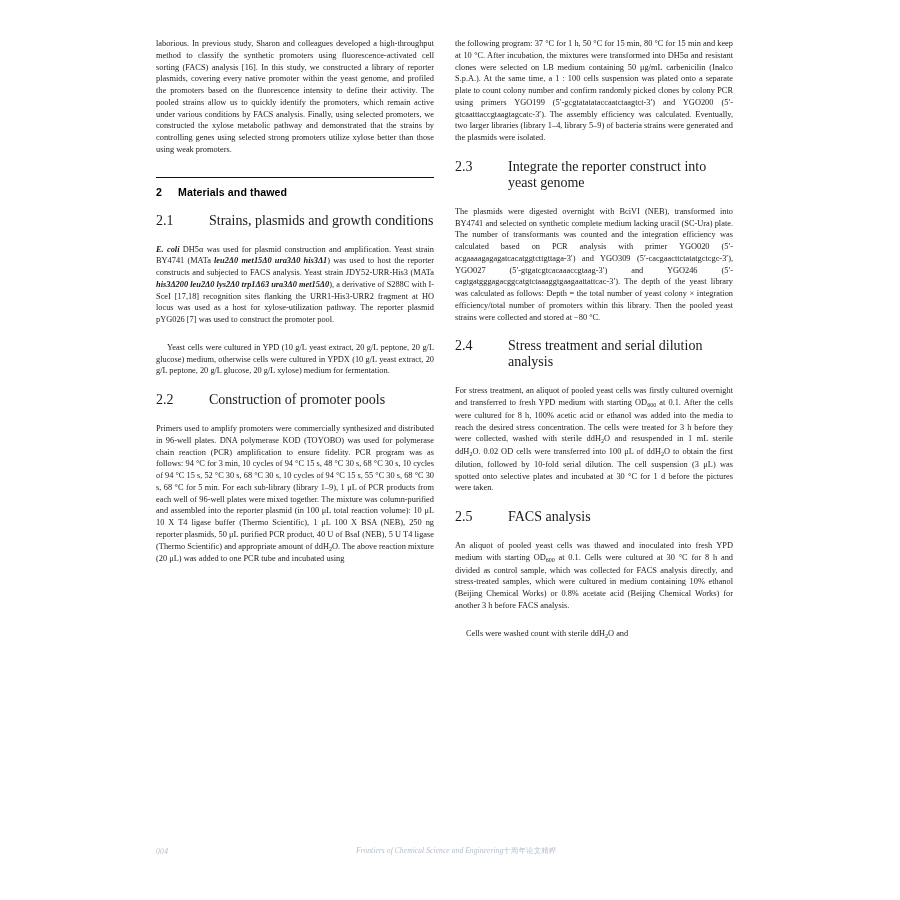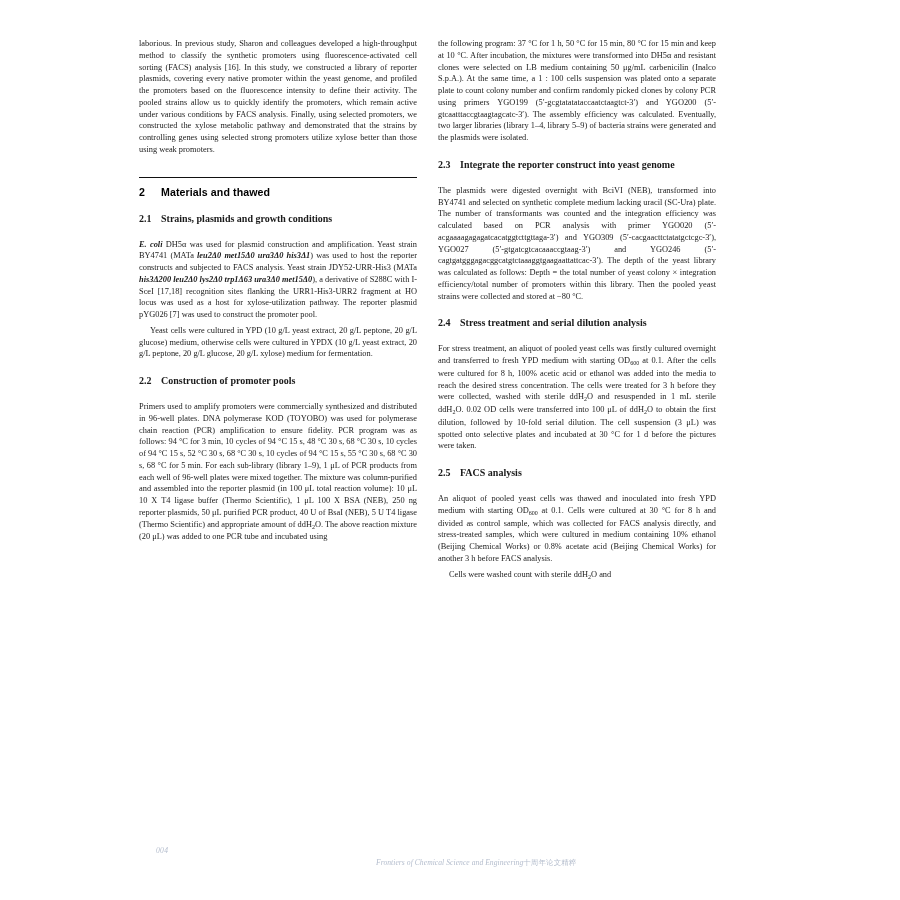--- a/index.html
+++ b/index.html
@@ -19,21 +19,21 @@
   .page {
     position: absolute;
     left: 0; top: 0;
     width: 900px;
     height: 900px;
     background: #ffffff;
   }
 
   .content {
     position: absolute;
-    left: 139px;
+    left: 156px;
     top: 38px;
     width: 590px;
     height: 780px;
     display: flex;
     gap: 21px;
   }
 
   .column {
     width: 278px;
     flex: 0 0 278px;
@@ -45,21 +45,21 @@
     line-height: 11.75px;
     text-align: justify;
     text-justify: inter-word;
     hyphens: none;
     color: #1a1a1a;
   }
   p.body-text.indent {
     text-indent: 11px;
   }
   p.body-text + p.body-text {
-    margin-top: 4px;
+    margin-top: 16px;
   }
 
   
   .section-rule {
     border: 0;
     border-top: 1.1px solid #111;
     margin: 21px 0 0 0;
     height: 0;
     width: 100%;
   }
@@ -74,64 +74,63 @@
   }
   h2.section-heading .num {
     width: 22px;
     flex: 0 0 22px;
   }
 
   
   h3.subsection-heading {
     margin: 15px 0 0 0;
     font-family: "Liberation Serif", serif;
-    font-size: 10px;
-    font-weight: bold;
+    font-size: 14px;
+    font-weight: normal;
     color: #1a1a1a;
     display: flex;
+    gap: 31px;
   }
   h3.subsection-heading .num {
     width: 22px;
     flex: 0 0 22px;
   }
   .after-sub {
     margin-top: 15px !important;
   }
 
   i, em { font-style: italic; font-weight: bold; }
   sub { font-size: 0.72em; vertical-align: baseline; position: relative; top: 2px; }
 
   
   .footer {
     position: absolute;
     left: 156px;
     top: 846px;
     width: 590px;
     display: flex;
-    align-items: flex-start;
+    align-items: flex-end;
     color: #b9c2d2;
-    gap: 20px;
   }
   .footer .folio {
     font-family: "Liberation Serif", serif;
     font-style: italic;
     font-size: 7.6px;
     letter-spacing: 0.3px;
     width: 200px;
     flex: 0 0 200px;
     color: #b4bdcd;
   }
   .footer .journal {
     font-family: "Liberation Serif", serif;
     font-style: italic;
     font-size: 7.6px;
     letter-spacing: 0.05px;
     color: #b4bdcd;
     white-space: nowrap;
-    margin-top: 12px;
   }
   .footer .journal .cjk {
     font-style: normal;
     font-family: "DejaVu Sans", sans-serif;
     font-size: 7.4px;
     letter-spacing: 0.2px;
   }
 </style>
 </head>
 <body>

